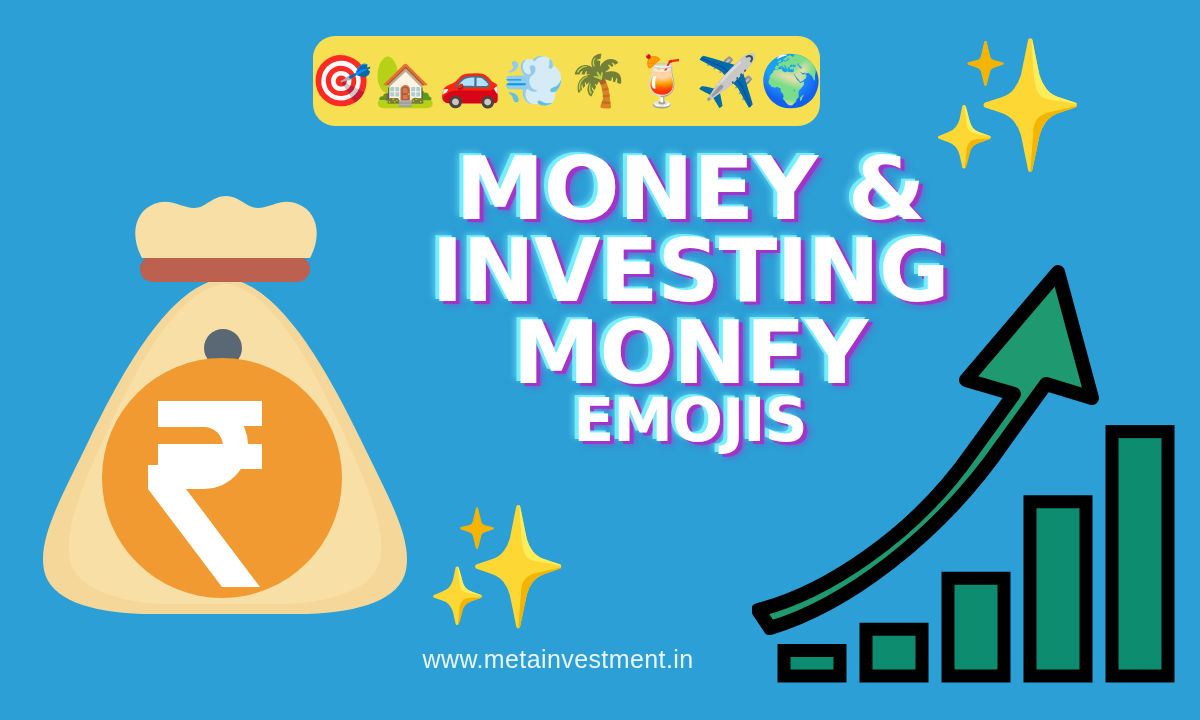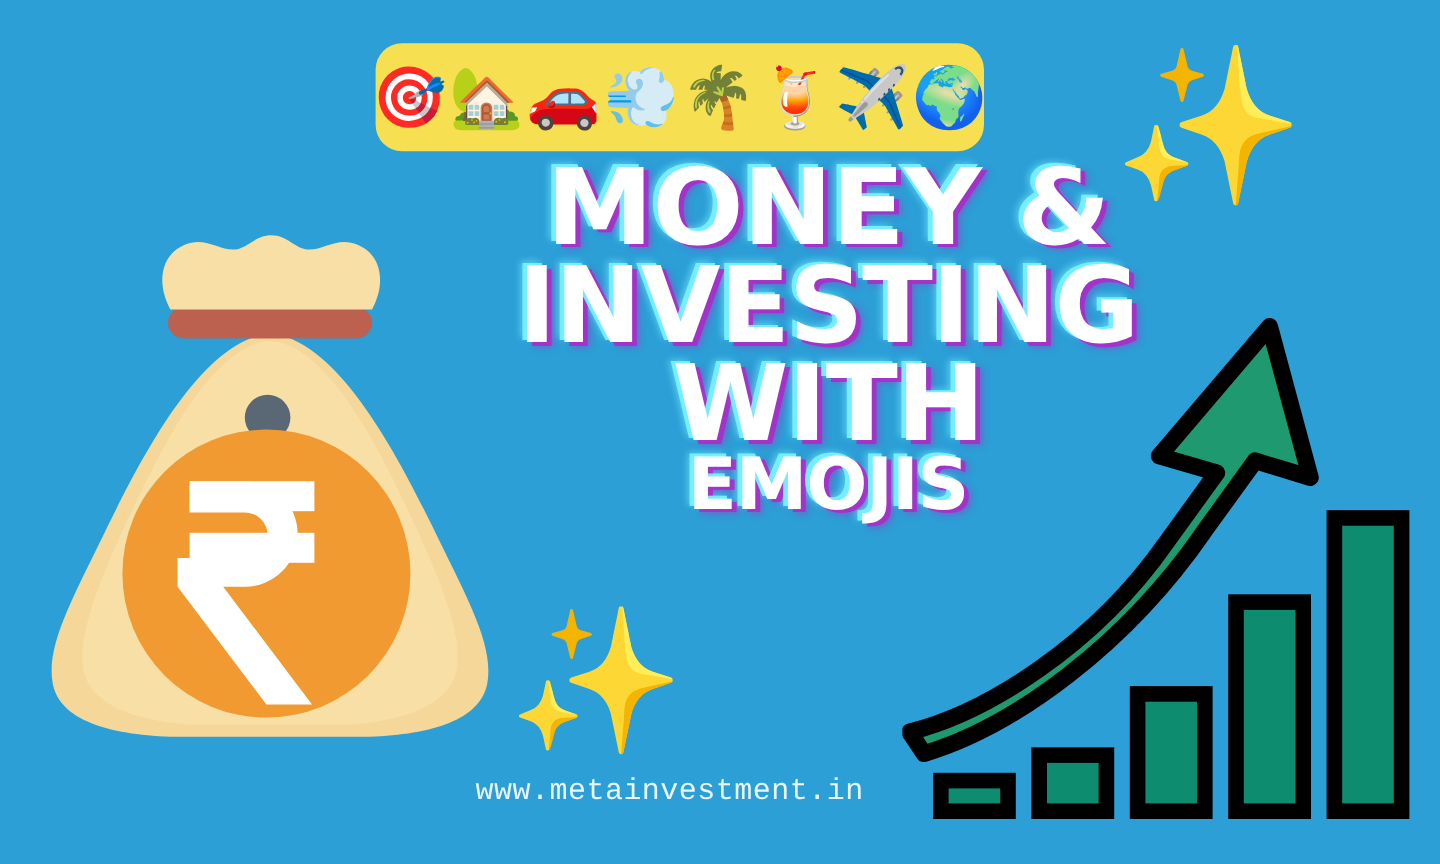--- a/index.html
+++ b/index.html
@@ -37,21 +37,21 @@
     line-height: 1;
     letter-spacing: 0;
     font-family: "DejaVu Sans", sans-serif;
     user-select: none;
   }
 
   
   #title-block {
     position: absolute;
     left: 420px;
-    top: 132px;
+    top: 148px;
     width: 540px;
     text-align: center;
   }
   .tline {
     color: #ffffff;
     font-family: "DejaVu Sans", "Liberation Sans", sans-serif;
     font-weight: bold;
     letter-spacing: -1px;
     line-height: 0.93;
     margin: 0;
@@ -70,21 +70,21 @@
   
   #site-url {
     position: absolute;
     left: 0;
     top: 645px;
     width: 1116px;
     text-align: center;
     color: #E9F6FC;
     font-size: 25px;
     letter-spacing: 0.4px;
-    font-family: Liberation Mono, monospace;
+    font-family: Liberation Sans, sans-serif;
   }
 
   
   .sparkle-group {
     position: absolute;
     font-family: "DejaVu Sans", sans-serif;
     line-height: 1;
     user-select: none;
   }
   #sparkle-top-right { left: 928px; top: 42px; font-size: 128px; }
@@ -151,21 +151,21 @@
         <rect x="128" y="213" width="104" height="25"></rect>
         <rect x="128" y="256" width="104" height="25"></rect>
         <path d="M128 213 h46 a44 44 0 0 1 0 88 h-18 l74 98 h-38 l-74 -98 v-24 h56 a19 19 0 0 0 0 -38 h-46 z"></path>
       </g>
     </svg>
   </div>
 
   <div id="title-block">
     <div class="tline" id="title-line-1">MONEY &amp;</div>
     <div class="tline" id="title-line-2">INVESTING</div>
-    <div class="tline" id="title-line-3">WITH</div>
+    <div class="tline" id="title-line-3">MONEY</div>
     <div class="tline" id="title-line-4">EMOJIS</div>
   </div>
 
   <div class="sparkle-group" id="sparkle-top-right">✨</div>
   <div class="sparkle-group" id="sparkle-center">✨</div>
 
   <div id="growth-chart">
     <svg id="chart-svg" width="430" height="430" viewBox="0 0 430 430" xmlns="http://www.w3.org/2000/svg">
 
       <g>

